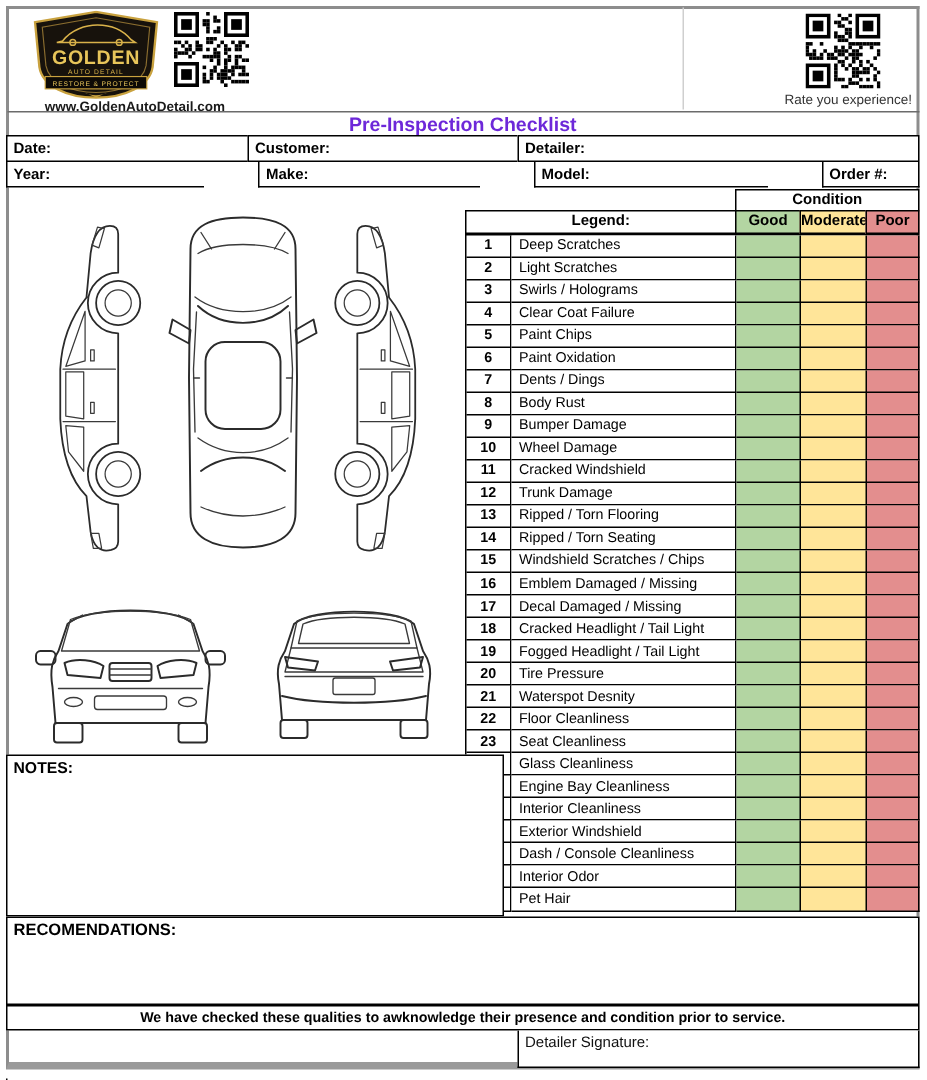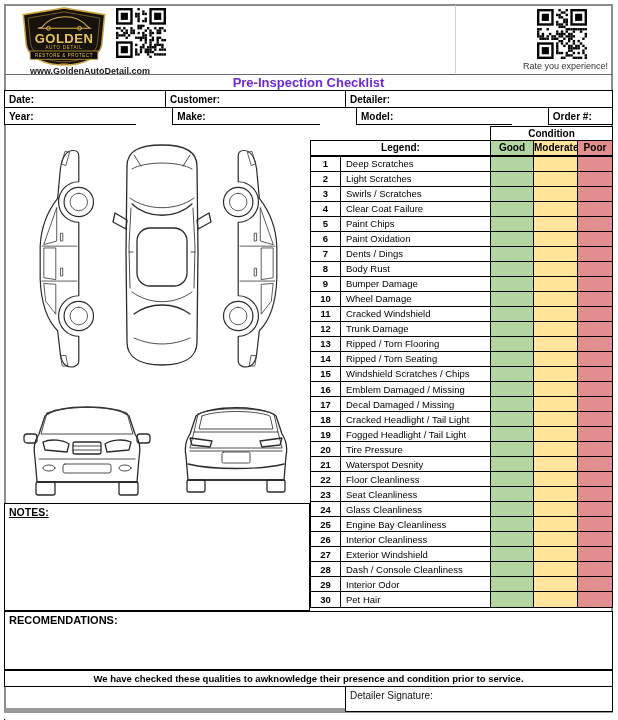--- a/index.html
+++ b/index.html
@@ -448,21 +448,21 @@
       <div class="lc lbl">Deep Scratches</div>
       <div class="lc " style="background: rgb(179, 213, 162);"></div>
       <div class="lc " style="background: rgb(255, 229, 153);"></div>
       <div class="lc " style="background: rgb(227, 142, 142);"></div>
       <div class="lc num">2</div>
       <div class="lc lbl">Light Scratches</div>
       <div class="lc " style="background: rgb(179, 213, 162);"></div>
       <div class="lc " style="background: rgb(255, 229, 153);"></div>
       <div class="lc " style="background: rgb(227, 142, 142);"></div>
       <div class="lc num">3</div>
-      <div class="lc lbl">Swirls / Scratches</div>
+      <div class="lc lbl">Swirls / Holograms</div>
       <div class="lc " style="background: rgb(179, 213, 162);"></div>
       <div class="lc " style="background: rgb(255, 229, 153);"></div>
       <div class="lc " style="background: rgb(227, 142, 142);"></div>
       <div class="lc num">4</div>
       <div class="lc lbl">Clear Coat Failure</div>
       <div class="lc " style="background: rgb(179, 213, 162);"></div>
       <div class="lc " style="background: rgb(255, 229, 153);"></div>
       <div class="lc " style="background: rgb(227, 142, 142);"></div>
       <div class="lc num">5</div>
       <div class="lc lbl">Paint Chips</div>
@@ -589,21 +589,21 @@
       <div class="lc " style="background: rgb(179, 213, 162);"></div>
       <div class="lc " style="background: rgb(255, 229, 153);"></div>
       <div class="lc " style="background: rgb(227, 142, 142);"></div>
       <div class="lc num">30</div>
       <div class="lc lbl">Pet Hair</div>
       <div class="lc " style="background: rgb(179, 213, 162);"></div>
       <div class="lc " style="background: rgb(255, 229, 153);"></div>
       <div class="lc " style="background: rgb(227, 142, 142);"></div>
     </div>
 
-  <div class="box" style="left:4px;top:503px;width:306px;height:108px;text-decoration:underline;">
+  <div class="box" style="left:4px;top:503px;width:332px;height:108px;">
     <div class="boxlabel">NOTES:</div>
   </div>
 
   <div class="box" style="left:4px;top:611px;width:609px;height:59px;">
     <div class="boxlabel" style="font-size:11px;">RECOMENDATIONS:</div>
   </div>
 
   <div class="box statement" style="left:4px;top:670px;width:609px;height:17px;">We have checked these qualities to awknowledge their presence and condition prior to service.</div>
 
   <div class="frow" style="left:4px;top:687px;width:609px;height:25px;">

